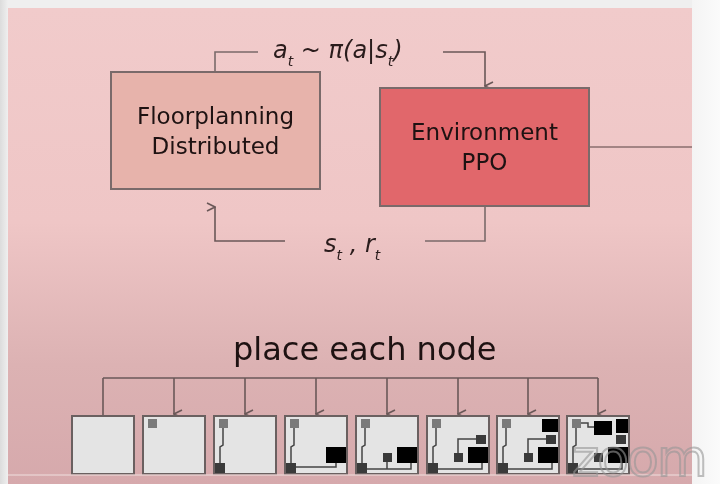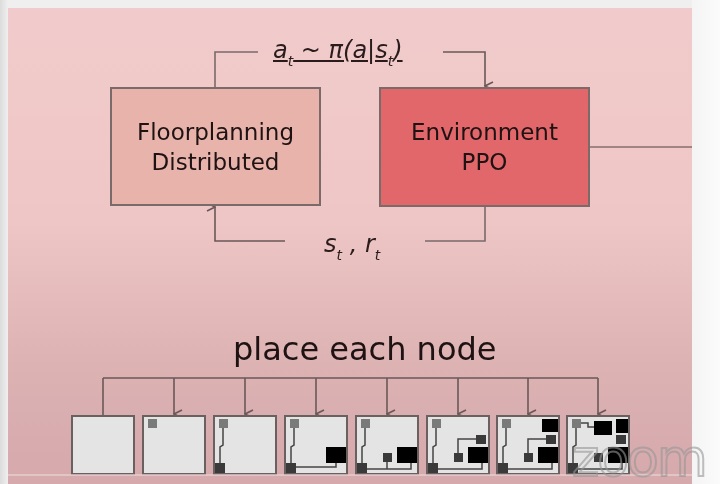--- a/index.html
+++ b/index.html
@@ -7,24 +7,24 @@
     background:linear-gradient(90deg,#dcdcdc 0,#efefef 8px,#efefef 100%);
     font-family:"DejaVu Sans",sans-serif;}
   #slide{position:absolute;left:8px;top:8px;width:684px;height:476px;
     background:linear-gradient(180deg,#f1cbcb 0%,#efc6c6 45%,#dcb2b3 75%,#d6a9ac 100%);}
   #rightstrip{position:absolute;left:692px;top:0;width:28px;height:484px;
     background:linear-gradient(90deg,#f4f4f4,#fbfbfb);}
   #overlay{position:absolute;left:0;top:0;}
   .box{position:absolute;box-sizing:border-box;border:2px solid #7a6a6a;display:flex;
     align-items:center;justify-content:center;text-align:center;color:#1e1212;
     font-size:23px;line-height:30px;}
-  #env-box{left:110px;top:87px;width:211px;height:119px;background:#e7b3ab;}
+  #env-box{left:110px;top:71px;width:211px;height:119px;background:#e7b3ab;}
   #ppo-box{left:379px;top:87px;width:211px;height:120px;background:#e1676b;}
   .label{position:absolute;color:#2a1c1c;font-style:italic;font-size:24px;white-space:nowrap;}
-  #action-label{left:273px;top:36px;text-decoration:underline;}
+  #action-label{left:273px;top:36px;}
   #state-label{left:324px;top:230px;}
   .sub{font-size:14px;position:relative;top:8px;}
   #place-label{position:absolute;left:233px;top:330px;font-size:32px;color:#1e1212;}
   .fp{position:absolute;top:415px;width:64px;height:60px;box-sizing:border-box;
     border:2px solid #6a6060;background:#e4e4e4;}
   #bottomline{position:absolute;left:8px;top:474px;width:684px;height:2px;background:#e8d0d0;opacity:.7;}
   #zoom-watermark{position:absolute;left:572px;top:428px;font-size:52px;color:rgba(170,170,170,0.5);
     font-family:"DejaVu Sans",sans-serif;letter-spacing:-2px;-webkit-text-stroke:2px rgba(150,150,150,.6);color:transparent;}
 </style>
 </head>

